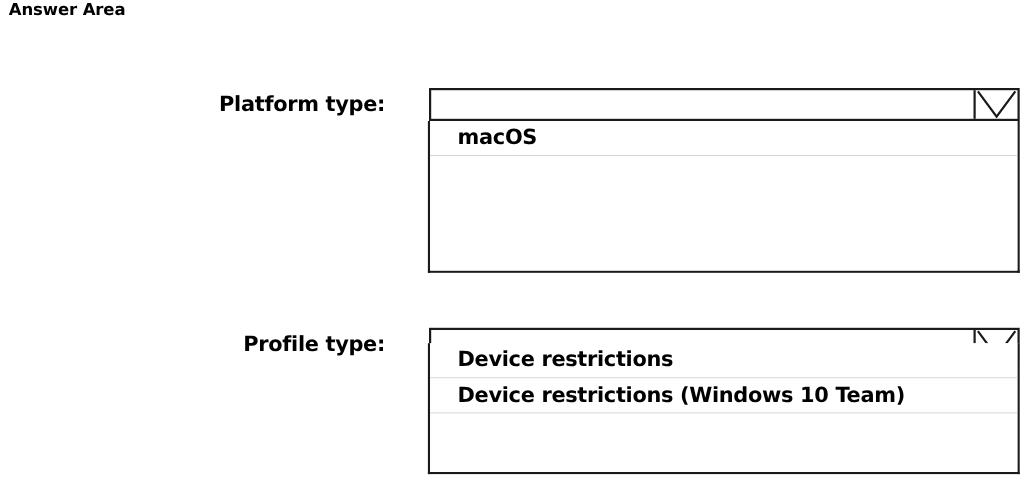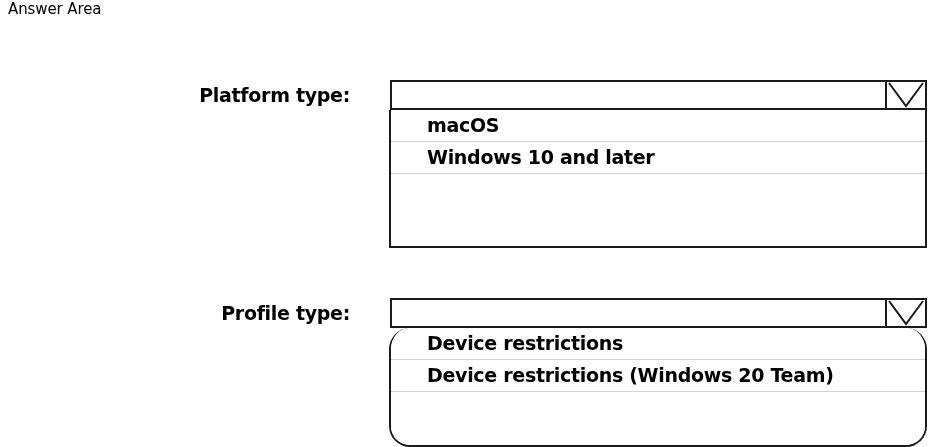--- a/index.html
+++ b/index.html
@@ -14,21 +14,21 @@
     overflow: hidden;
     font-family: "DejaVu Sans", "Liberation Sans", sans-serif;
     color: #000000;
   }
 
   .page-title {
     position: absolute;
     left: 8px;
     top: 0px;
     font-size: 15px;
-    font-weight: normal;
+    font-weight: bold;
     letter-spacing: -0.1px;
     white-space: nowrap;
   }
 
   
   .field-group {
     position: absolute;
   }
   .field-label {
     position: absolute;
@@ -81,41 +81,41 @@
     background: #ffffff;
     overflow: hidden;
   }
   .listbox-option {
     box-sizing: border-box;
     height: 32px;
     line-height: 30px;
     font-size: 19px;
     font-weight: bold;
     letter-spacing: -0.3px;
-    padding-left: 36px;
+    padding-left: 25px;
     white-space: nowrap;
     border-bottom: 1px solid #d2d2d2;
     background: #ffffff;
   }
   .listbox-option:last-of-type {
     border-bottom: 1px solid #d2d2d2;
   }
   .listbox-filler {
     height: 100%;
     background: #ffffff;
   }
 
   
   #platform-group { left: 0px; top: 80px; width: 350px; }
   #platform-combobox { left: 390px; top: 80px; width: 537px; }
   #platform-listbox  { left: 389px; top: 110px; width: 538px; height: 138px; }
 
   #profile-group { left: 0px; top: 298px; width: 350px; }
   #profile-combobox { left: 390px; top: 298px; width: 537px; }
-  #profile-listbox  { left: 389px; top: 328px; width: 538px; height: 119px; border-radius: 21px; }
+  #profile-listbox  { left: 389px; top: 312px; width: 538px; height: 119px; }
 </style>
 </head>
 <body>
 
 <div class="page-title">Answer Area</div>
 
 <div class="field-group" id="platform-group">
   <div class="field-label">Platform type:</div>
 </div>
 
@@ -123,34 +123,33 @@
   <div class="combobox-value"></div>
   <div class="combobox-arrow">
     <svg viewBox="0 0 38 26" preserveAspectRatio="none">
       <polyline points="2,1 19,24 36,1" fill="none" stroke="#1a1a1a" stroke-width="2"></polyline>
     </svg>
   </div>
 </div>
 
 <div class="listbox" id="platform-listbox">
   <div class="listbox-option">macOS</div>
-  <div class="listbox-option">Windows 10 and later</div>
   <div class="listbox-filler"></div>
 </div>
 
 <div class="field-group" id="profile-group">
   <div class="field-label">Profile type:</div>
 </div>
 
 <div class="combobox" id="profile-combobox">
   <div class="combobox-value"></div>
   <div class="combobox-arrow">
     <svg viewBox="0 0 38 26" preserveAspectRatio="none">
       <polyline points="2,1 19,24 36,1" fill="none" stroke="#1a1a1a" stroke-width="2"></polyline>
     </svg>
   </div>
 </div>
 
 <div class="listbox" id="profile-listbox">
   <div class="listbox-option">Device restrictions</div>
-  <div class="listbox-option">Device restrictions (Windows 20 Team)</div>
+  <div class="listbox-option">Device restrictions (Windows 10 Team)</div>
   <div class="listbox-filler"></div>
 </div>
 
 </body></html>

